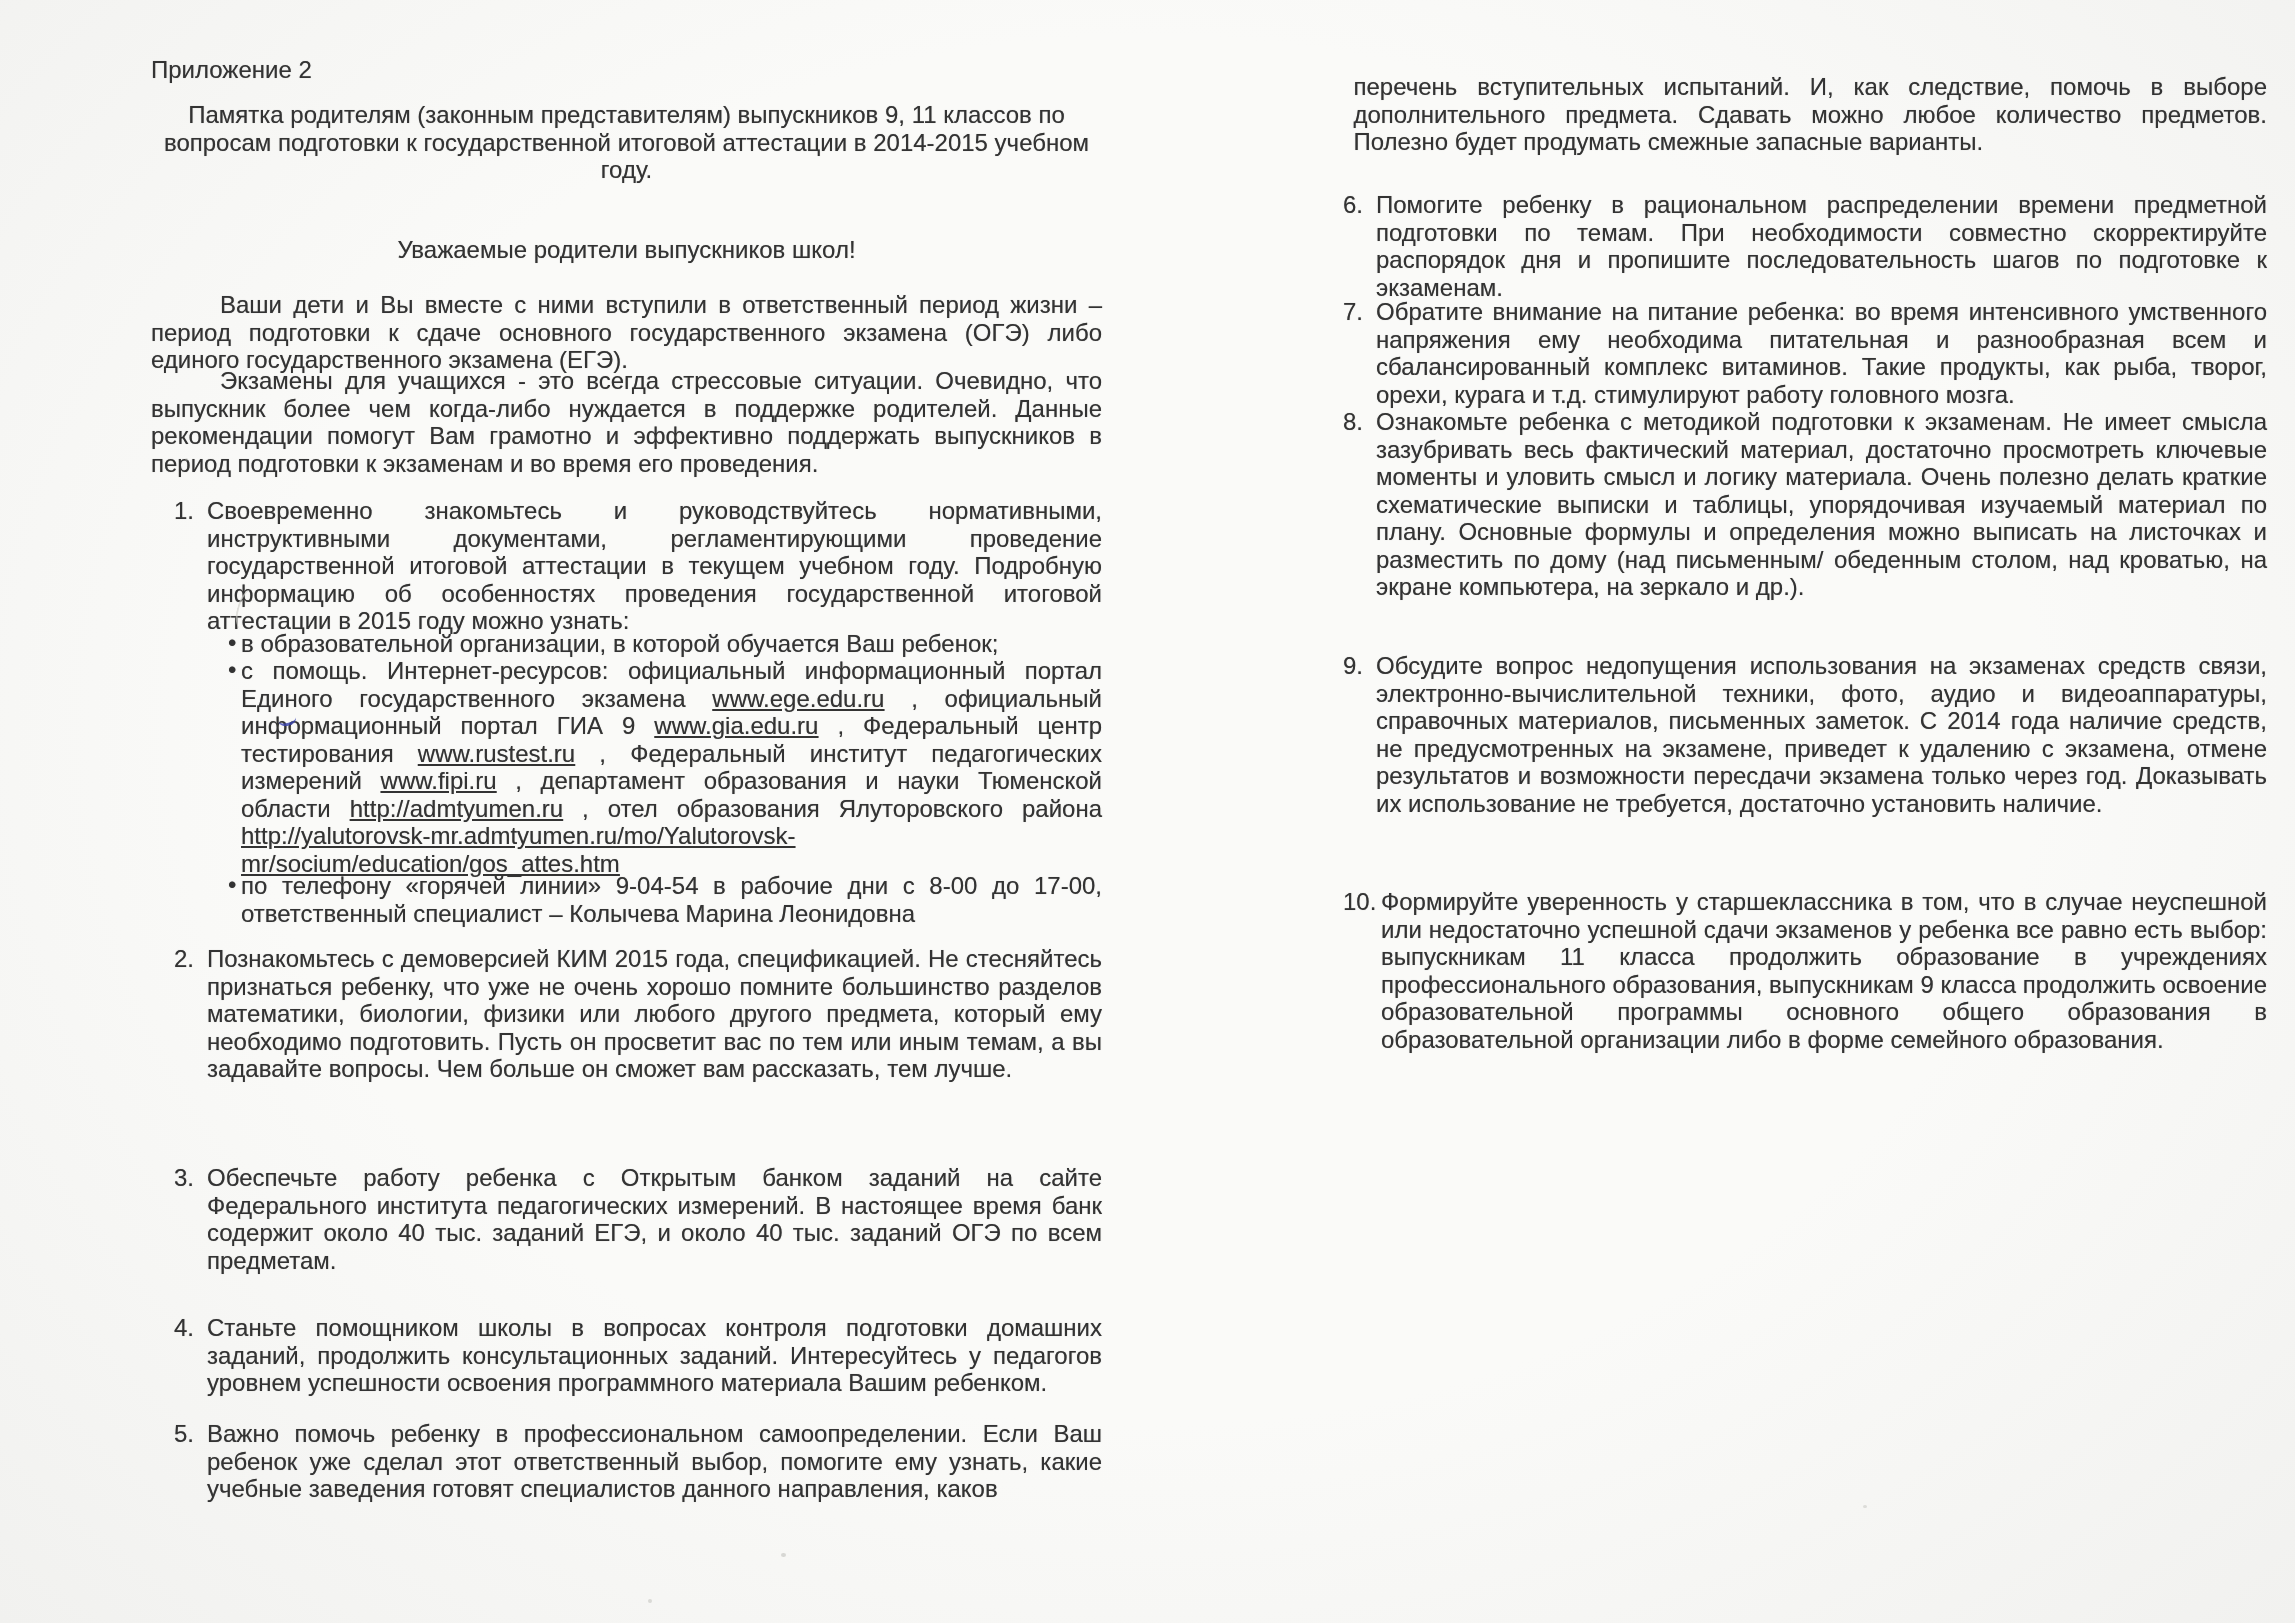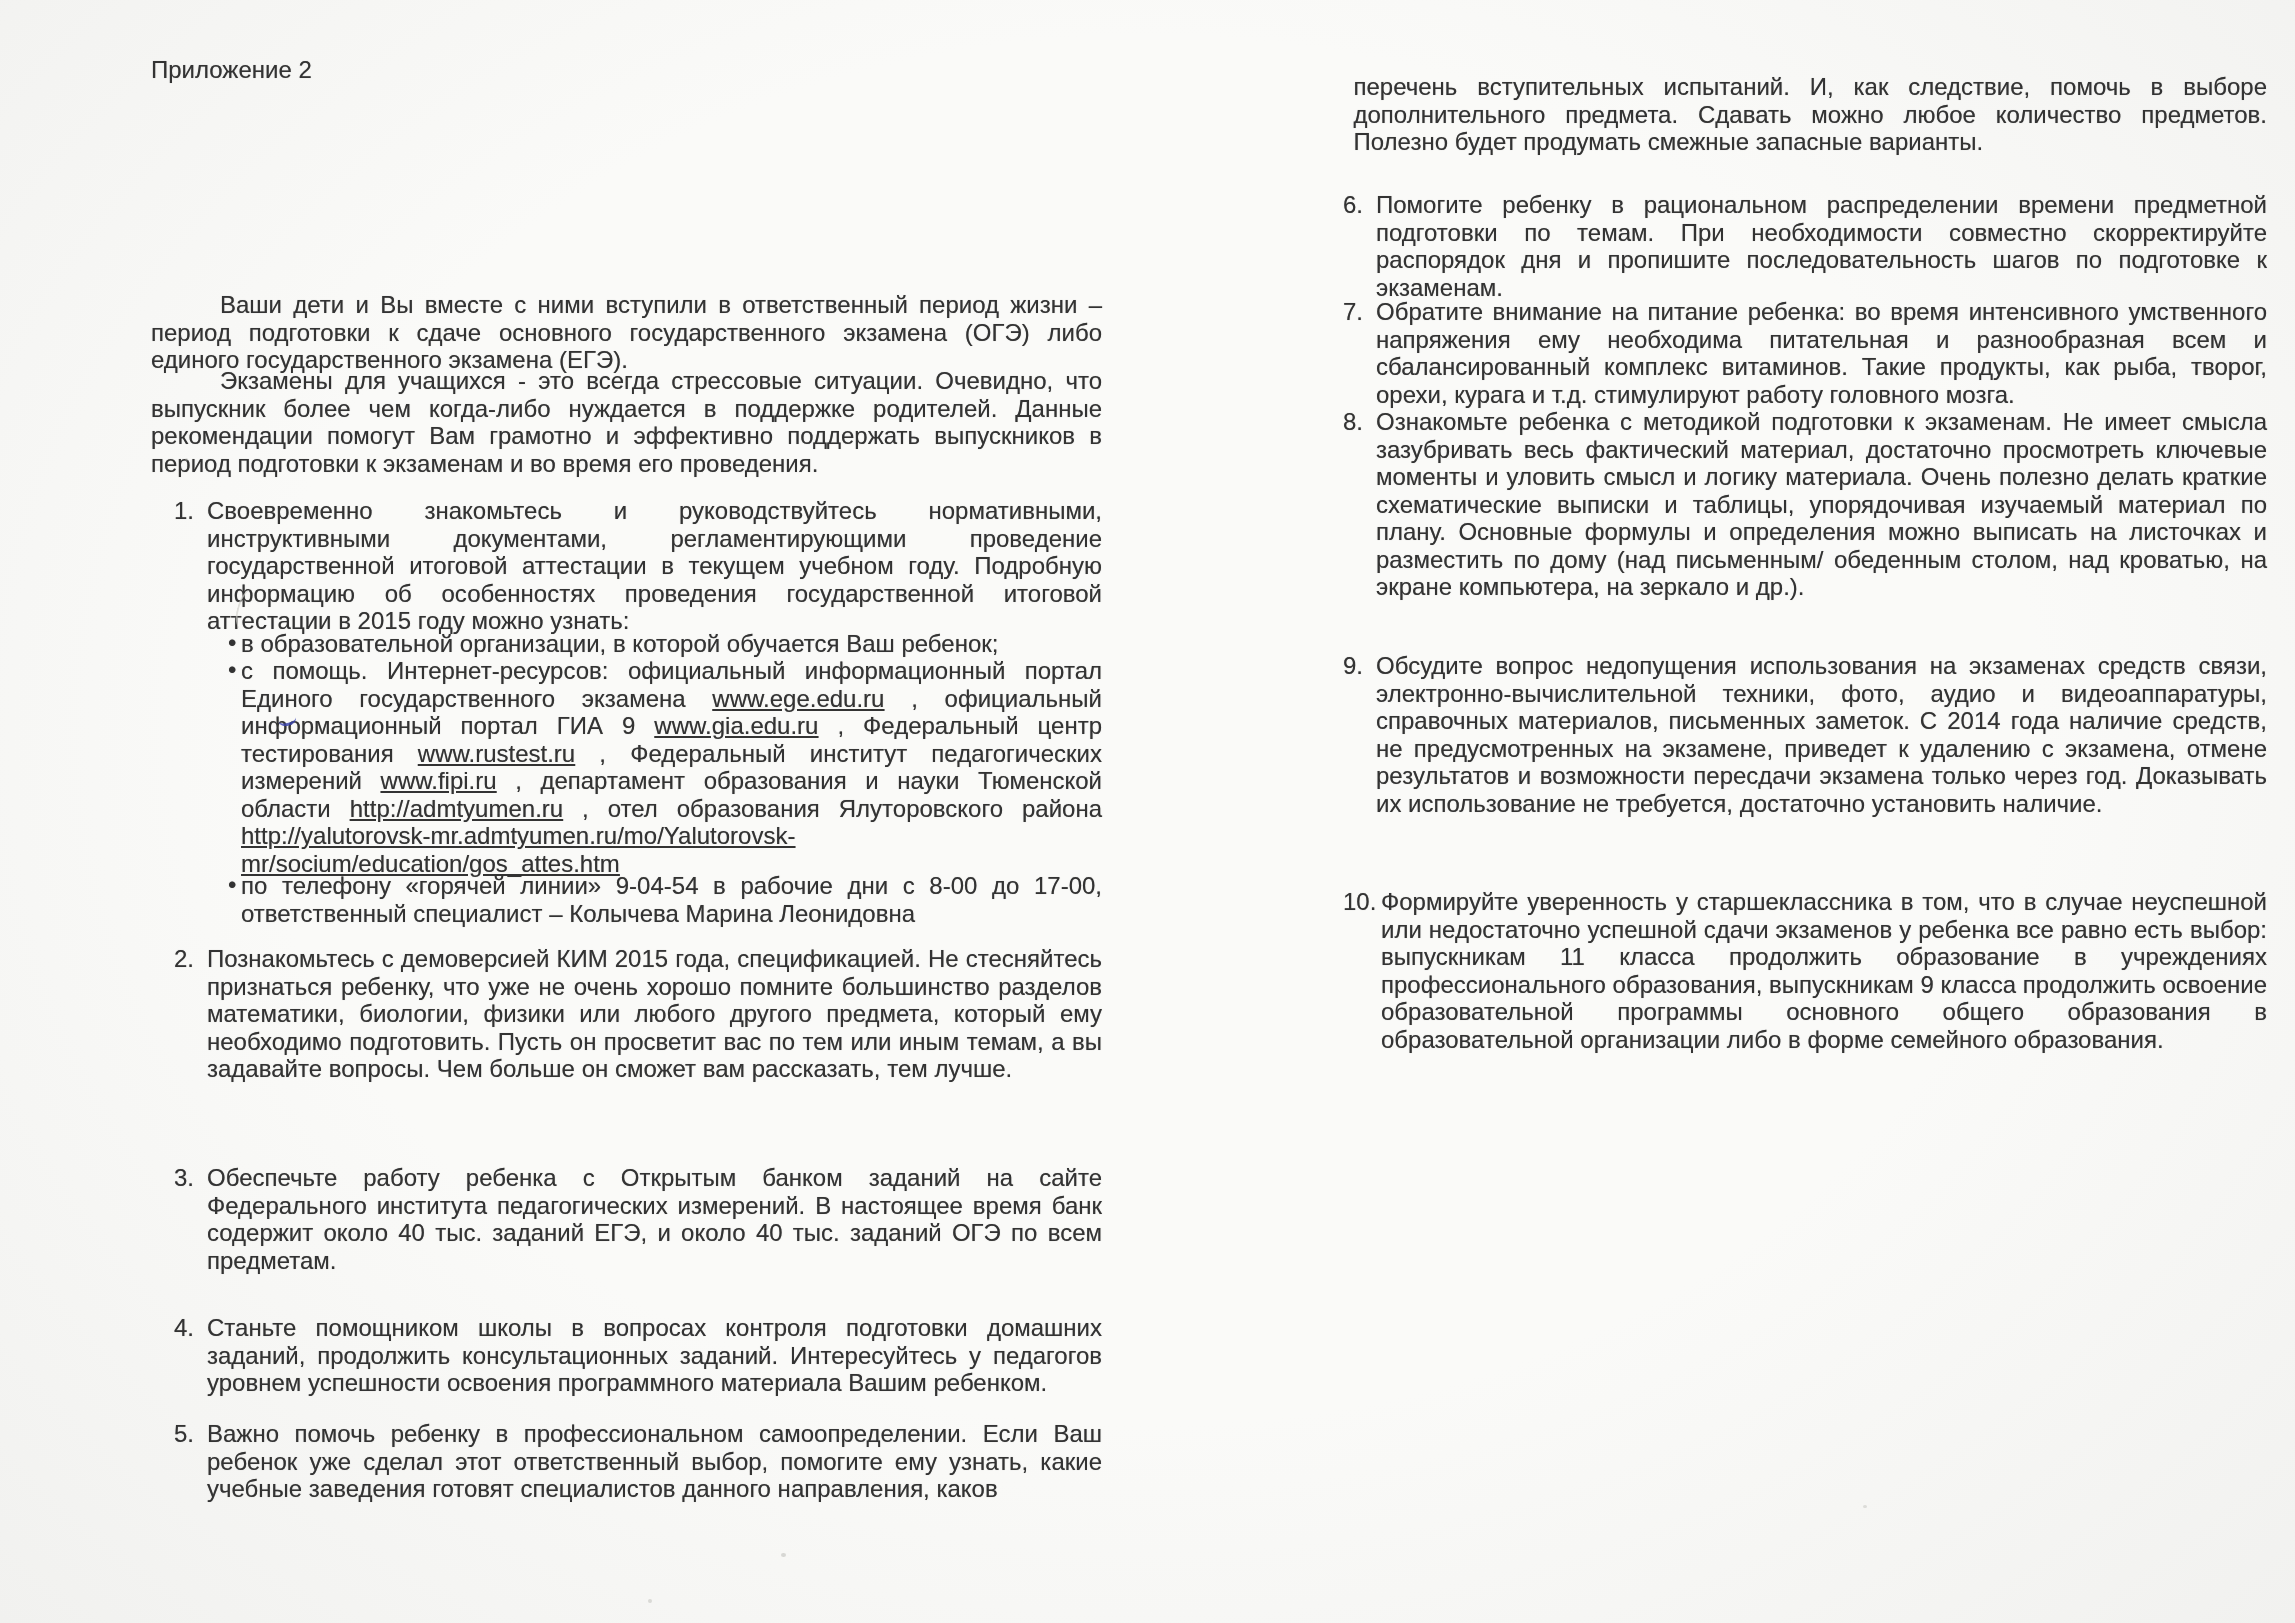--- a/index.html
+++ b/index.html
@@ -37,21 +37,23 @@
 </style>
 </head>
 <body>
 
 <div class="sheet">
 
   <div class="col col-left">
 
     <div class="blk appendix" style="top:56px">Приложение 2</div>
 
+    <div class="blk center" style="top:101px">Памятка родителям (законным представителям) выпускников 9, 11 классов по вопросам подготовки к государственной итоговой аттестации в 2014-2015 учебном году.</div>
 
+    <div class="blk center" style="top:236px">Уважаемые родители выпускников школ!</div>
 
     <div class="blk just indent" style="top:367px">Экзамены для учащихся - это всегда стрессовые ситуации. Очевидно, что выпускник более чем когда-либо нуждается в поддержке родителей. Данные рекомендации помогут Вам грамотно и эффективно поддержать выпускников в период подготовки к экзаменам и во время его проведения.</div>
 
     <div class="blk just indent" style="top:291px">Ваши дети и Вы вместе с ними вступили в ответственный период жизни – период подготовки к сдаче основного государственного экзамена (ОГЭ) либо единого государственного экзамена (ЕГЭ).</div>
 
     <div class="blk just li" style="top:497px">
       <span class="num">1.</span>
       <span>Своевременно знакомьтесь и руководствуйтесь нормативными, инструктивными документами, регламентирующими проведение государственной итоговой аттестации в текущем учебном году. Подробную информацию об особенностях проведения государственной итоговой аттестации в 2015 году можно узнать:</span>
     </div>
 

